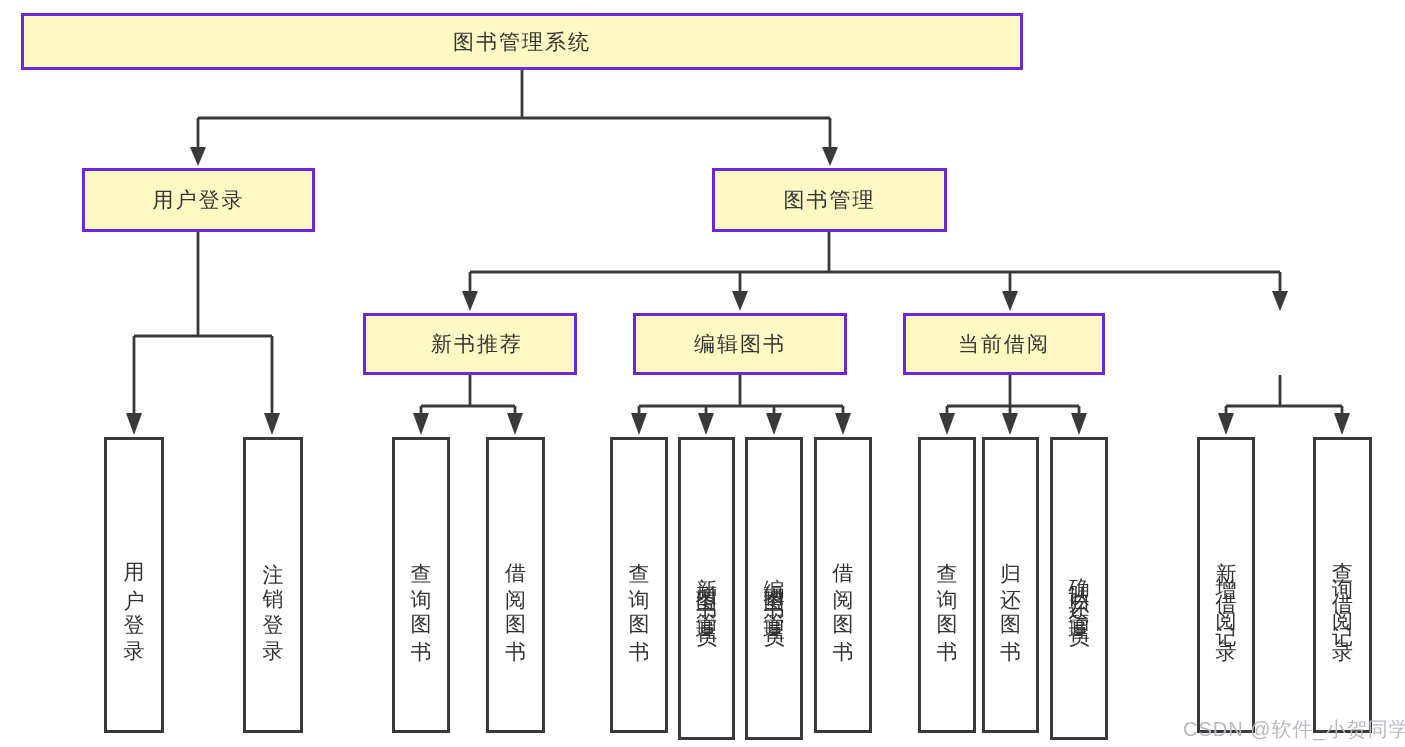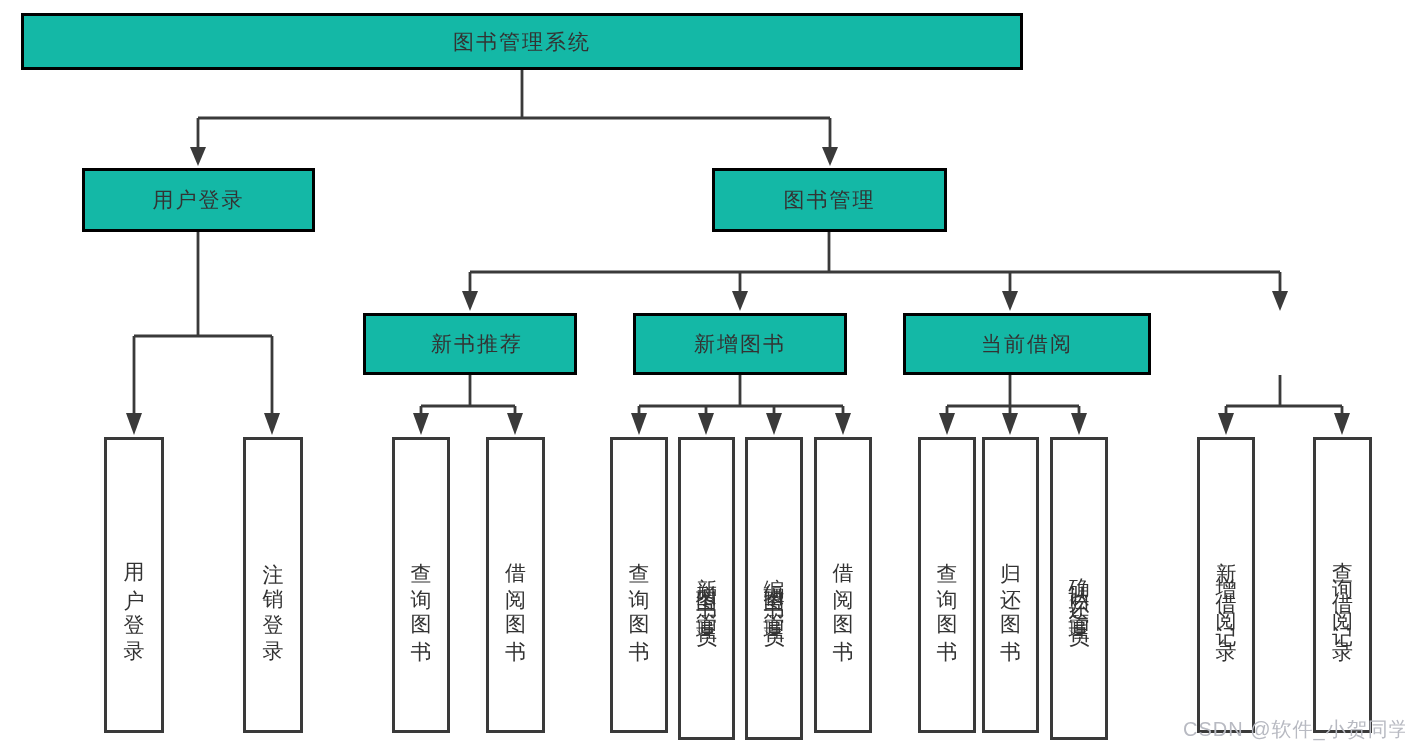--- a/index.html
+++ b/index.html
@@ -9,22 +9,22 @@
     height: 747px;
     background: #ffffff;
     font-family: "Liberation Sans", sans-serif;
     color: #333333;
     overflow: hidden;
   }
   #wires { position: absolute; left: 0; top: 0; width: 1405px; height: 747px; }
   .box {
     position: absolute;
     box-sizing: border-box;
-    border: 3px solid #000000;
-    background: #14b8a6;
+    border: 3px solid #6d28d9;
+    background: #fef9c3;
     display: flex;
     align-items: center;
     justify-content: center;
     font-size: 21px;
     letter-spacing: 2px;
     color: #333333;
   }
   .leaf {
     position: absolute;
     box-sizing: border-box;
@@ -130,23 +130,23 @@
     <span>用户登录</span>
   </div>
   <div class="box" style="left:712px; top:168px; width:235px; height:64px;">
     <span>图书管理</span>
   </div>
 
   <div class="box" style="left:363px; top:313px; width:214px; height:62px;padding-left:14px;">
     <span>新书推荐</span>
   </div>
   <div class="box" style="left:633px; top:313px; width:214px; height:62px;">
-    <span>新增图书</span>
+    <span>编辑图书</span>
   </div>
-  <div class="box" style="left:903px; top:313px; width:248px; height:62px;text-align:center;">
+  <div class="box" style="left:903px; top:313px; width:202px; height:62px;text-align:center;">
     <span>当前借阅</span>
   </div>
 
   <div class="leaf len4" style="left:104px; top:437px; width:60px; height:296px;">
     <span>用户登录</span>
   </div>
   <div class="leaf len4" style="left:243px; top:437px; width:60px; height:296px;">
     <span>注销登录</span>
   </div>
 

